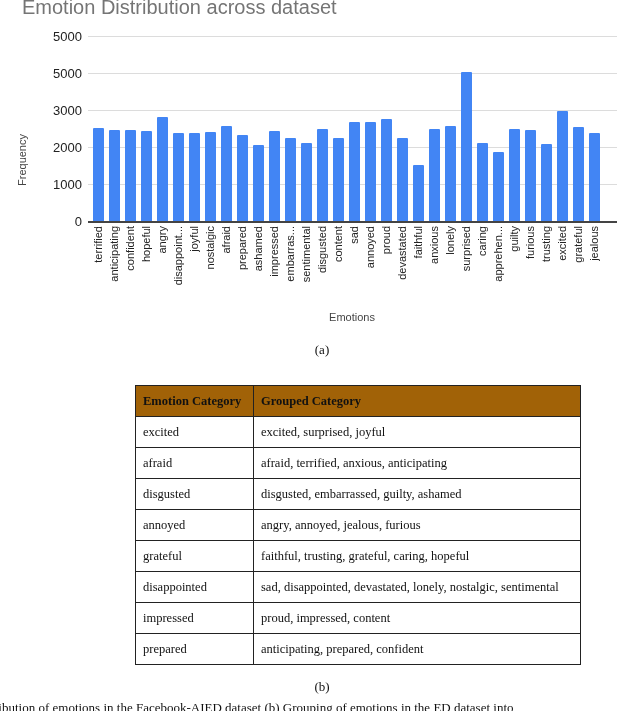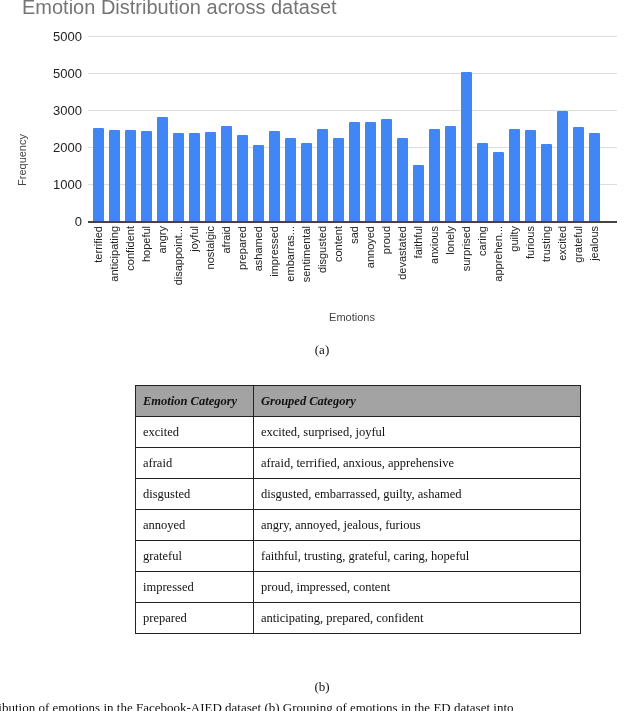--- a/index.html
+++ b/index.html
@@ -39,21 +39,21 @@
     font-family: "Liberation Serif", serif; font-size: 13px; color: #111;
   }
   table.grp {
     position: absolute; left: 135px; top: 385px; width: 446px;
     border-collapse: collapse;
     font-family: "Liberation Serif", serif; font-size: 12.5px; color: #111;
   }
   table.grp th, table.grp td {
     border: 1.5px solid #222; text-align: left; padding: 0 7px; vertical-align: middle;
   }
-  table.grp th { background: #a3a3a3; font-weight: bold; height: 30px; font-style: italic; }
+  table.grp th { background: #a16207; font-weight: bold; height: 30px; }
   table.grp td { height: 30px; }
   table.grp col.c1 { width: 118px; }
   .caption {
     position: absolute; left: 0; top: 700px; width: 640px; white-space: nowrap;
     font-family: "Liberation Serif", serif; font-size: 13px; color: #111;
     text-indent: -6px;
   }
 </style>
 </head>
 <body>
@@ -160,35 +160,39 @@
       <th>Grouped Category</th>
     </tr>
   </thead>
   <tbody id="tbody">
       <tr>
         <td>excited</td>
         <td>excited, surprised, joyful</td>
       </tr>
       <tr>
         <td>afraid</td>
-        <td>afraid, terrified, anxious, apprehensive</td>
+        <td>afraid, terrified, anxious, anticipating</td>
       </tr>
       <tr>
         <td>disgusted</td>
         <td>disgusted, embarrassed, guilty, ashamed</td>
       </tr>
       <tr>
         <td>annoyed</td>
         <td>angry, annoyed, jealous, furious</td>
       </tr>
       <tr>
         <td>grateful</td>
         <td>faithful, trusting, grateful, caring, hopeful</td>
       </tr>
       <tr>
+        <td>disappointed</td>
+        <td>sad, disappointed, devastated, lonely, nostalgic, sentimental</td>
+      </tr>
+      <tr>
         <td>impressed</td>
         <td>proud, impressed, content</td>
       </tr>
       <tr>
         <td>prepared</td>
         <td>anticipating, prepared, confident</td>
       </tr>
     </tbody>
 </table>
 

